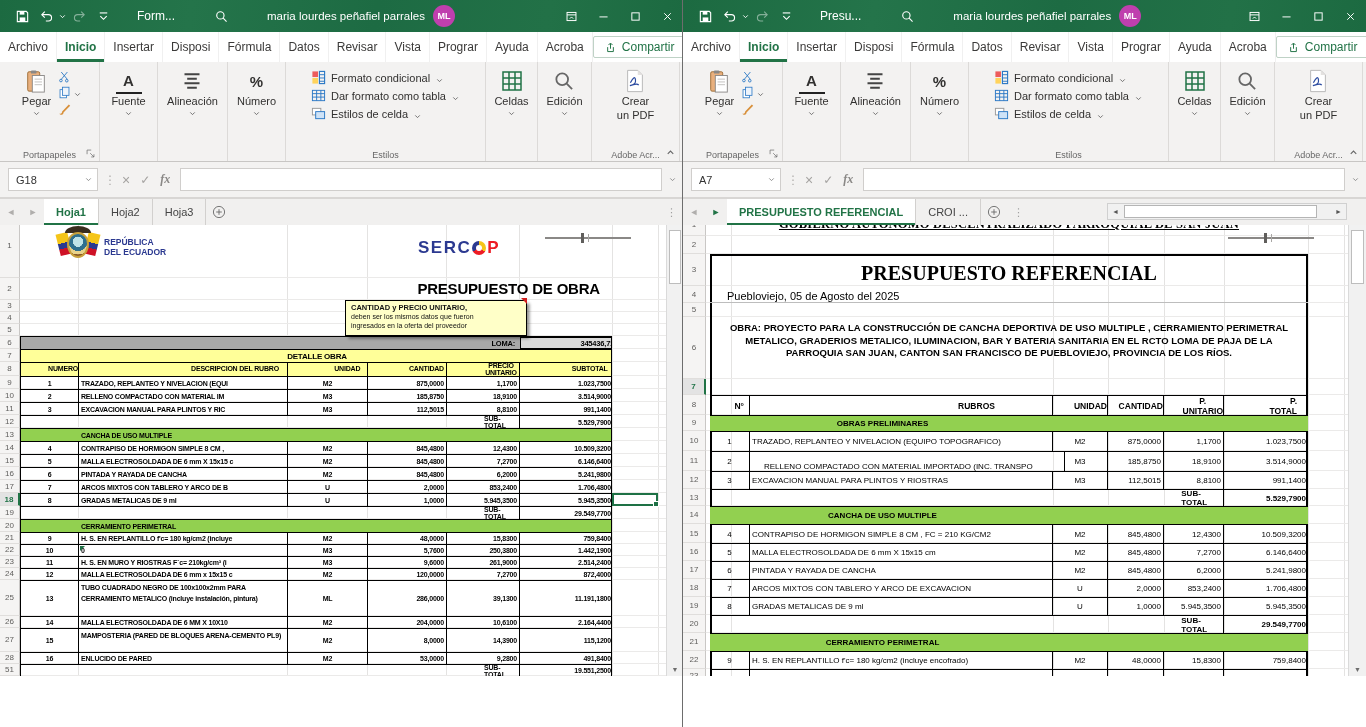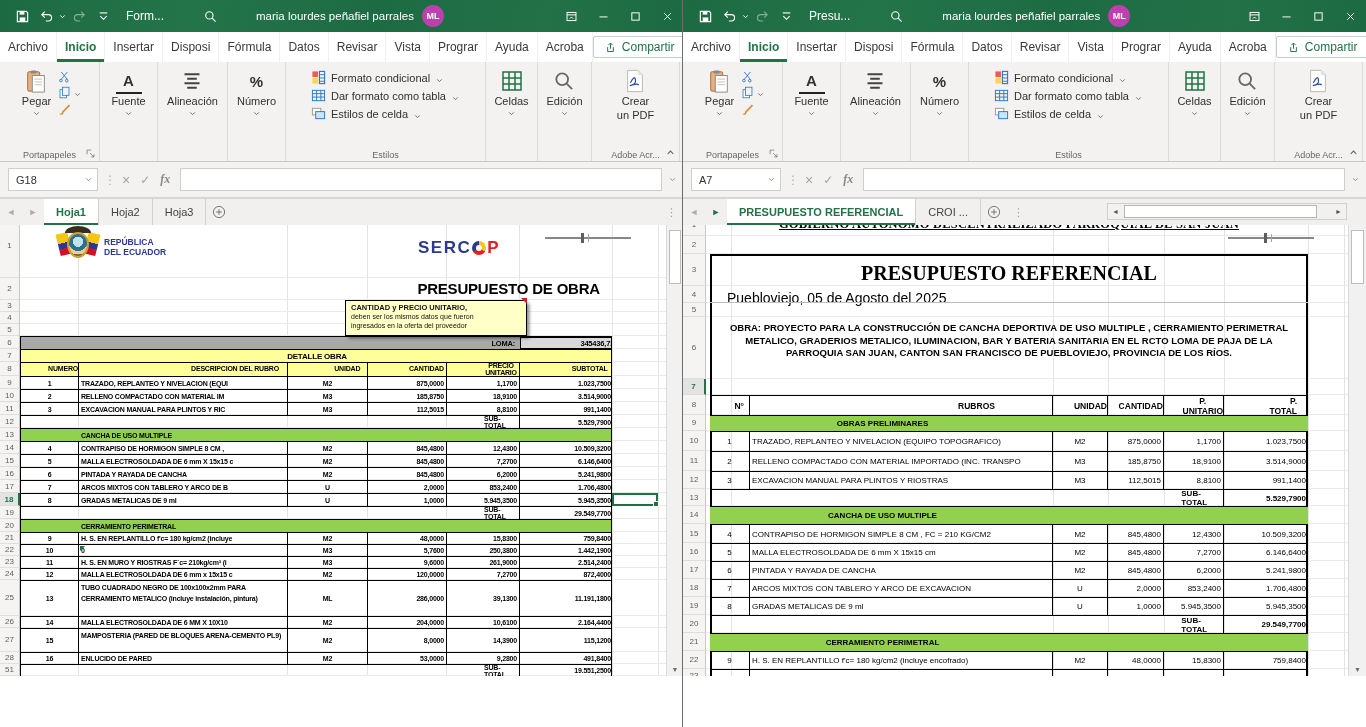--- a/index.html
+++ b/index.html
@@ -7,21 +7,21 @@
   *{box-sizing:border-box;user-select:none;}
   .window{position:absolute;top:0;width:683px;height:727px;background:#fff;overflow:hidden;}
   #winL{left:0;}
   #winR{left:683px;box-shadow:-1px 0 0 #6d6d6d;}
   
   .titlebar{height:32px;background:linear-gradient(100deg,#1c6a41 0%,#24744a 28%,#1d6b43 55%,#227147 80%,#1c6a41 100%);
     display:flex;align-items:center;color:#fff;font-size:12px;}
   .tb-ic{width:24px;height:24px;display:flex;align-items:center;justify-content:center;flex:none;}
   .tb-ic svg{width:15px;height:15px;}
   .dim{opacity:.45;}
-  .doc-name{margin-left:11px;white-space:nowrap;}
+  .doc-name{margin-left:22px;white-space:nowrap;}
   .tb-search{margin-left:34px;}
   .user-name{margin-left:34px;white-space:nowrap;font-size:11.5px;}
   .avatar{width:22px;height:22px;border-radius:50%;background:#BF3FAE;color:#fff;font-size:9px;font-weight:700;
     display:flex;align-items:center;justify-content:center;margin-left:8px;flex:none;}
   .tb-right{margin-left:auto;display:flex;align-items:center;}
   .win-btn{width:32px;height:32px;display:flex;align-items:center;justify-content:center;}
   .win-btn svg{width:13px;height:13px;}
   
   .menubar{height:30px;background:#fff;display:flex;align-items:stretch;font-size:12px;color:#3b3a39;}
   .mtab{padding:0 8px;display:flex;align-items:center;white-space:nowrap;border-right:1px solid #f0f0f0;}
@@ -132,21 +132,21 @@
   .totalval{background:#D9D9D9;border:1.5px solid #000;}
   .hdr-yellow{background:#FFFF99;}
   .seln{position:absolute;border:2px solid #1E7145;background:transparent;}
   .seln::after{content:"";position:absolute;right:-3px;bottom:-3px;width:4px;height:4px;background:#1E7145;border:1px solid #fff;}
   .err-tri{position:absolute;width:0;height:0;border-right:5px solid transparent;border-top:5px solid #1E7145;z-index:3;}
   
   .gov-title{position:absolute;font-family:"Liberation Serif",serif;font-weight:700;font-size:12.5px;text-align:center;
     text-decoration:underline;letter-spacing:.2px;color:#000;}
   .docbox{position:absolute;border:2px solid #000;}
   .ref-title{position:absolute;font-family:"Liberation Serif",serif;font-weight:700;font-size:20px;text-align:center;color:#000;}
-  .date-line{position:absolute;font-size:14px;color:#000;}
+  .date-line{position:absolute;font-size:11px;color:#000;}
   .obra{position:absolute;font-weight:700;font-size:9.5px;line-height:12.5px;text-align:center;color:#000;}
   .rtable{position:absolute;font-size:8px;color:#000;border-top:1px solid #000;}
   .rtable .trow{border-bottom:1px solid #000;}
   .rhdr{font-weight:700;font-size:8.5px;}
 </style>
 </head>
 <body>
 
 <div class="window" id="winL">
     <div class="titlebar">
@@ -1442,21 +1442,21 @@
               <span style="width: 100%; text-align: right;">1,1700</span>
             </div>
             <div class="tcell tc-r" style="left: 514px; width: 84px; border-right: none;">
               <span style="width: 100%; text-align: right;">1.023,7500</span>
             </div>
           </div>
           <div class="trow" style="height: 20px; font-weight: 400;">
             <div class="tcell tc-c" style="left: 0px; width: 40px;">
               <span style="width: 100%; text-align: center;">2</span>
             </div>
-            <div class="tcell tc-l nowrap" style="left: 40px; width: 303px;">
+            <div class="tcell tc-l nowrap" style="left: 52px; width: 303px; align-items: flex-end;">
               <span style="width: 100%;">RELLENO COMPACTADO CON MATERIAL IMPORTADO (INC. TRANSPO</span>
             </div>
             <div class="tcell tc-c" style="left: 343px; width: 55px;">
               <span style="width: 100%; text-align: center;">M3</span>
             </div>
             <div class="tcell tc-r" style="left: 398px; width: 56px;">
               <span style="width: 100%; text-align: right;">185,8750</span>
             </div>
             <div class="tcell tc-r" style="left: 454px; width: 60px;">
               <span style="width: 100%; text-align: right;">18,9100</span>

